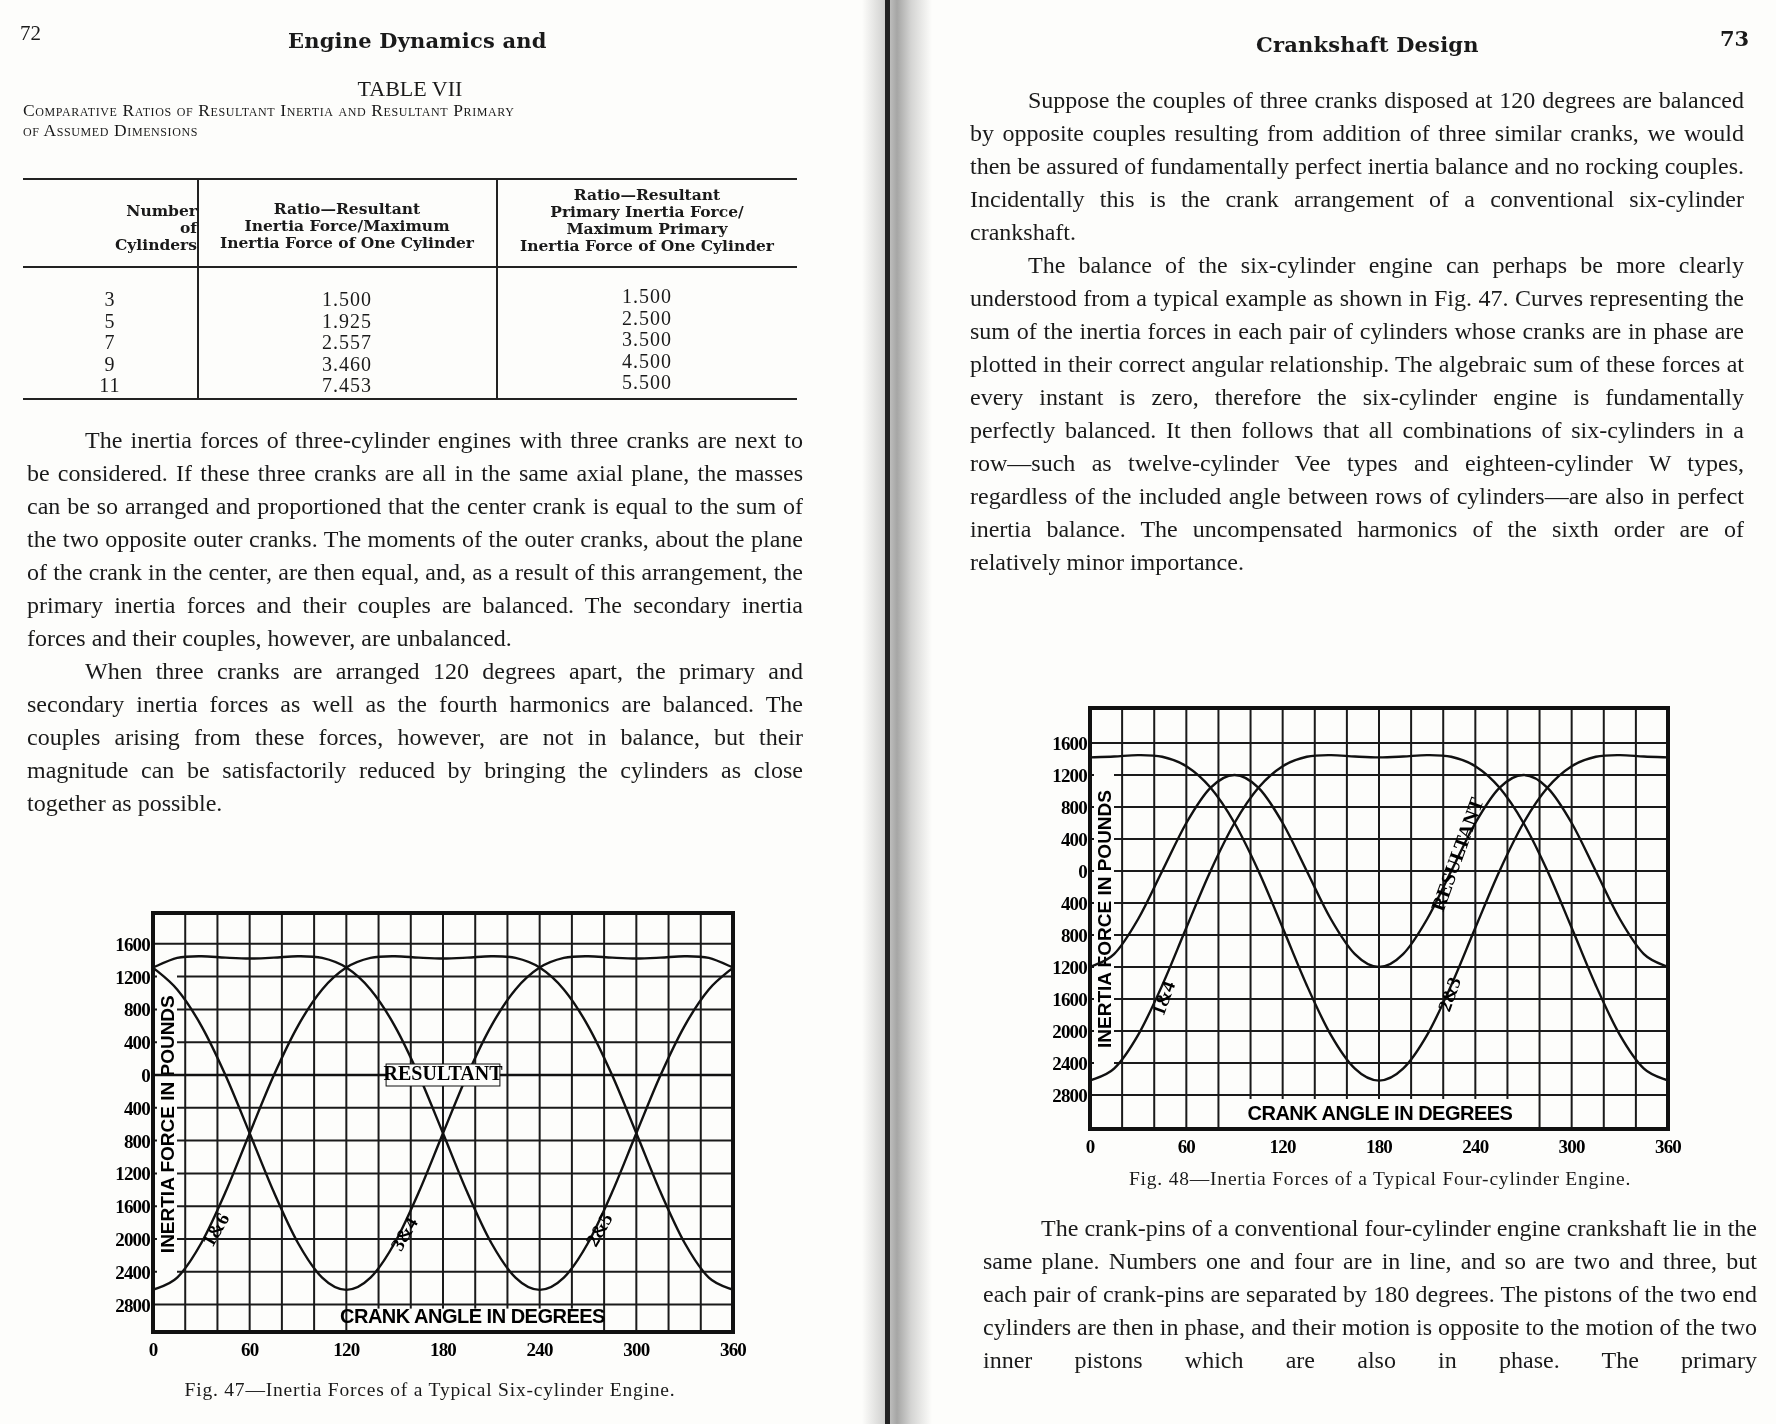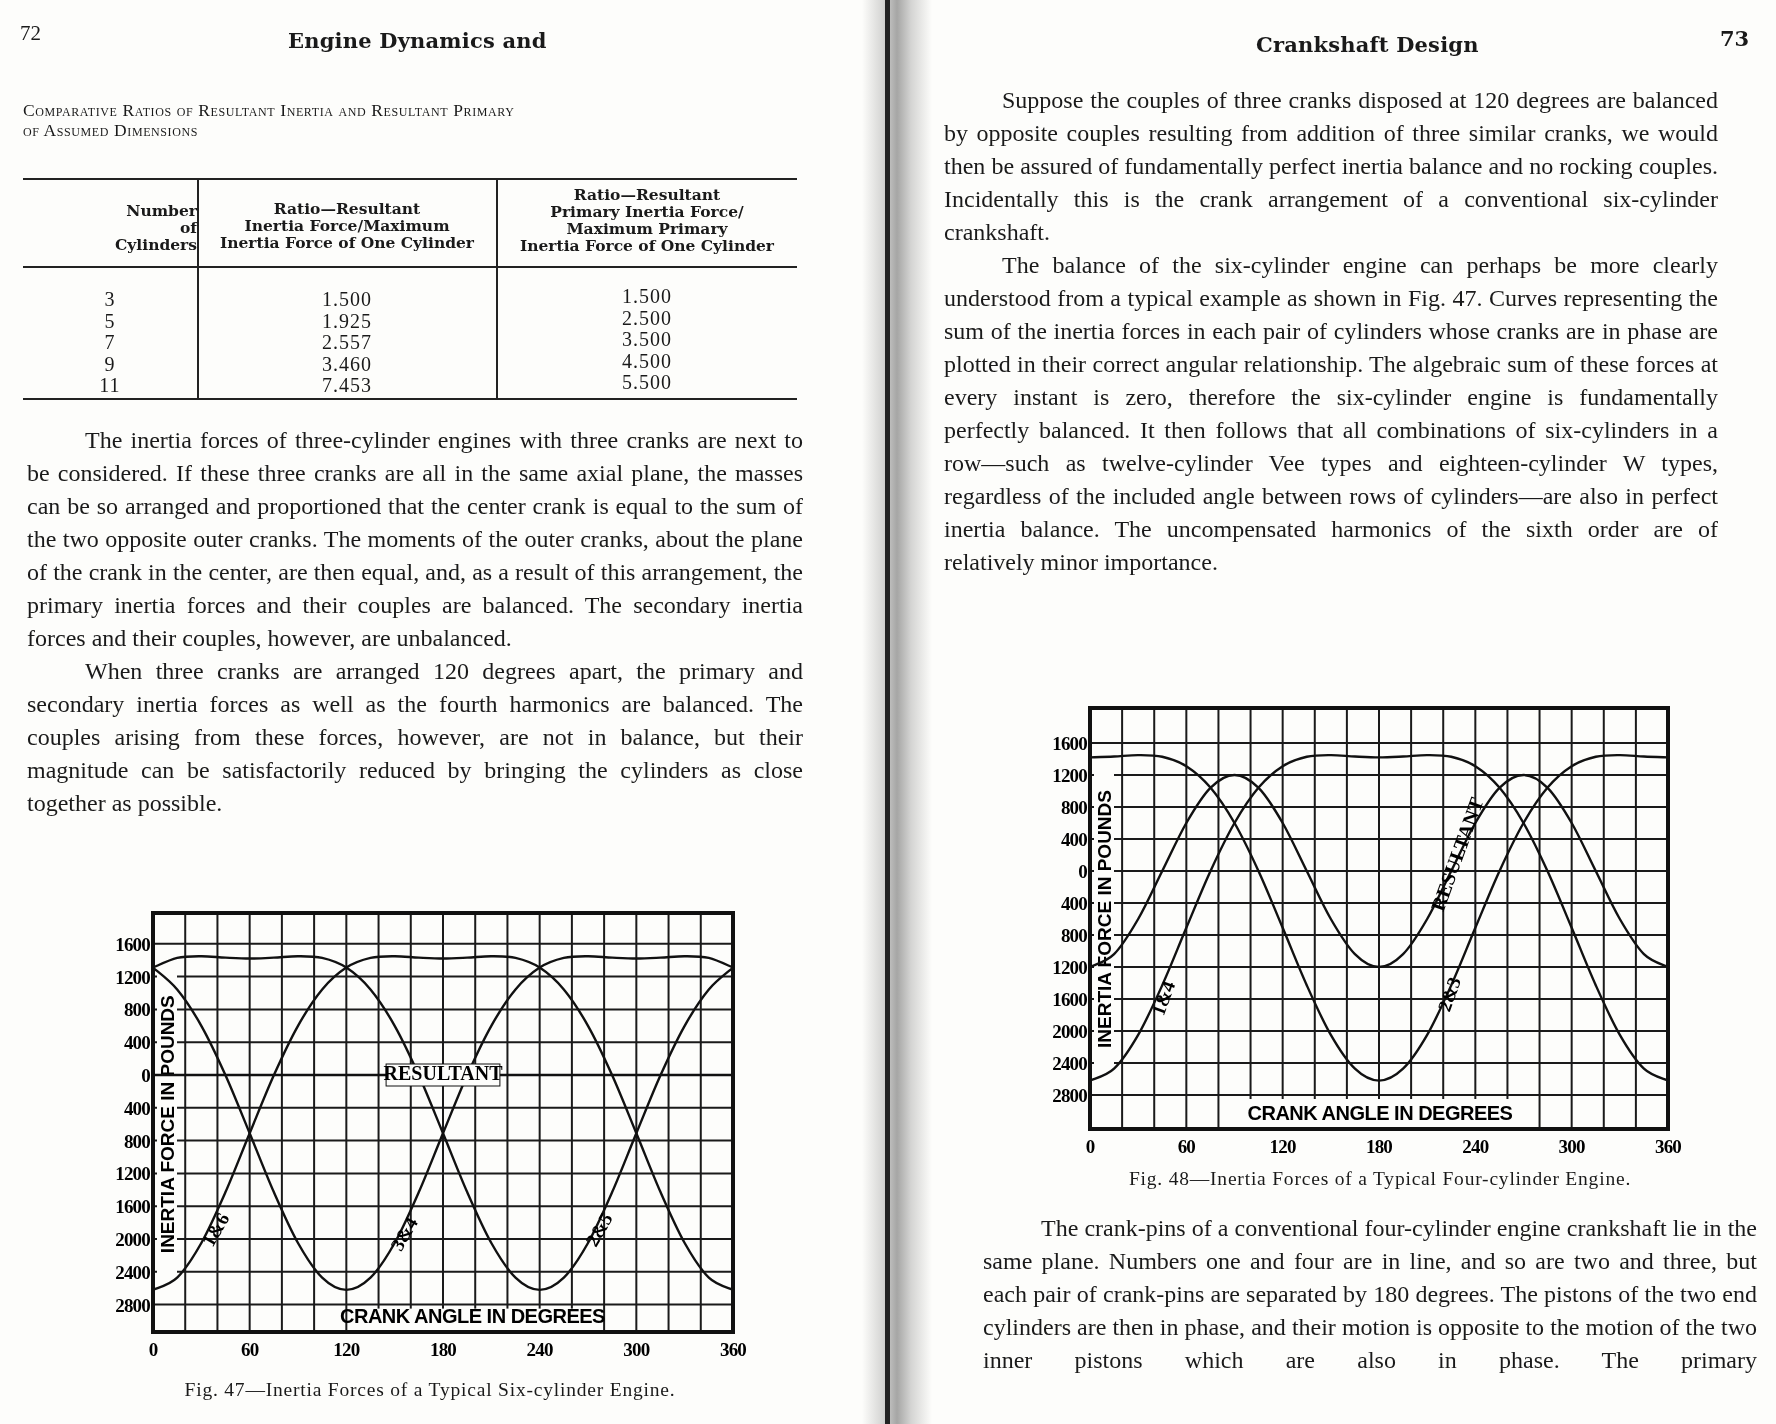--- a/index.html
+++ b/index.html
@@ -27,20 +27,21 @@
 </head>
 <body>
 
 <div class="spine"></div>
 <div class="spine-line"></div>
 
 <div class="page page-left">
   <div class="abs pnum" style="left:20px;top:21px;">72</div>
   <div class="abs running" style="left:288px;top:21px;">Engine Dynamics and</div>
 
+  <div class="abs tbl-title" style="left:23px;width:774px;top:76px;">TABLE VII</div>
   <div class="abs tbl-cap" style="left:23px;width:774px;top:100px;">
     <div>Comparative Ratios of Resultant Inertia and Resultant Primary</div>
     <div>of Assumed Dimensions</div>
   </div>
 
   <div>
     <div class="rule" style="left:23px;top:178px;width:774px;height:2px;"></div>
     <div class="rule" style="left:23px;top:266px;width:774px;height:1.5px;"></div>
     <div class="rule" style="left:23px;top:398px;width:774px;height:2px;"></div>
     <div class="rule" style="left:197px;top:180px;width:1.5px;height:218px;"></div>
@@ -160,21 +161,21 @@
       </svg>
     </div>
 
   <div class="caption" style="left:90px;width:680px;top:1379px;">Fig. 47—Inertia Forces of a Typical Six-cylinder Engine.</div>
 </div>
 
 <div class="page page-right" style="left:0;width:1776px;">
   <div class="abs running" style="left:1256px;top:25px;">Crankshaft Design</div>
   <div class="abs pnum" style="left:1720px;top:26px;font-weight:bold;font-family:'DejaVu Serif',serif;">73</div>
 
-  <div class="para" style="left:944px;width:774px;top:84px;">
+  <div class="para" style="left:970px;width:774px;top:84px;">
     <p>Suppose the couples of three cranks disposed at 120 degrees are balanced by opposite couples resulting from addition of three similar cranks, we would then be assured of fundamentally perfect inertia balance and no rocking couples. Incidentally this is the crank arrangement of a conventional six-cylinder crankshaft.</p>
     <p>The balance of the six-cylinder engine can perhaps be more clearly understood from a typical example as shown in Fig. 47. Curves representing the sum of the inertia forces in each pair of cylinders whose cranks are in phase are plotted in their correct angular relationship. The algebraic sum of these forces at every instant is zero, therefore the six-cylinder engine is fundamentally perfectly balanced. It then follows that all combinations of six-cylinders in a row—such as twelve-cylinder Vee types and eighteen-cylinder W types, regardless of the included angle between rows of cylinders—are also in perfect inertia balance. The uncompensated harmonics of the sixth order are of relatively minor importance.</p>
   </div>
 
   <div class="abs chart" id="chart1" style="left:0;top:0;width:1776px;height:1424px;">
       <svg width="1776" height="1424">
         <g>
           <line x1="1122.111111111111" x2="1122.111111111111" y1="708" y2="1129" stroke="#1a1a1a" stroke-width="2"></line>
           <line x1="1154.2222222222222" x2="1154.2222222222222" y1="708" y2="1129" stroke="#1a1a1a" stroke-width="2"></line>
           <line x1="1186.3333333333333" x2="1186.3333333333333" y1="708" y2="1129" stroke="#1a1a1a" stroke-width="2"></line>

